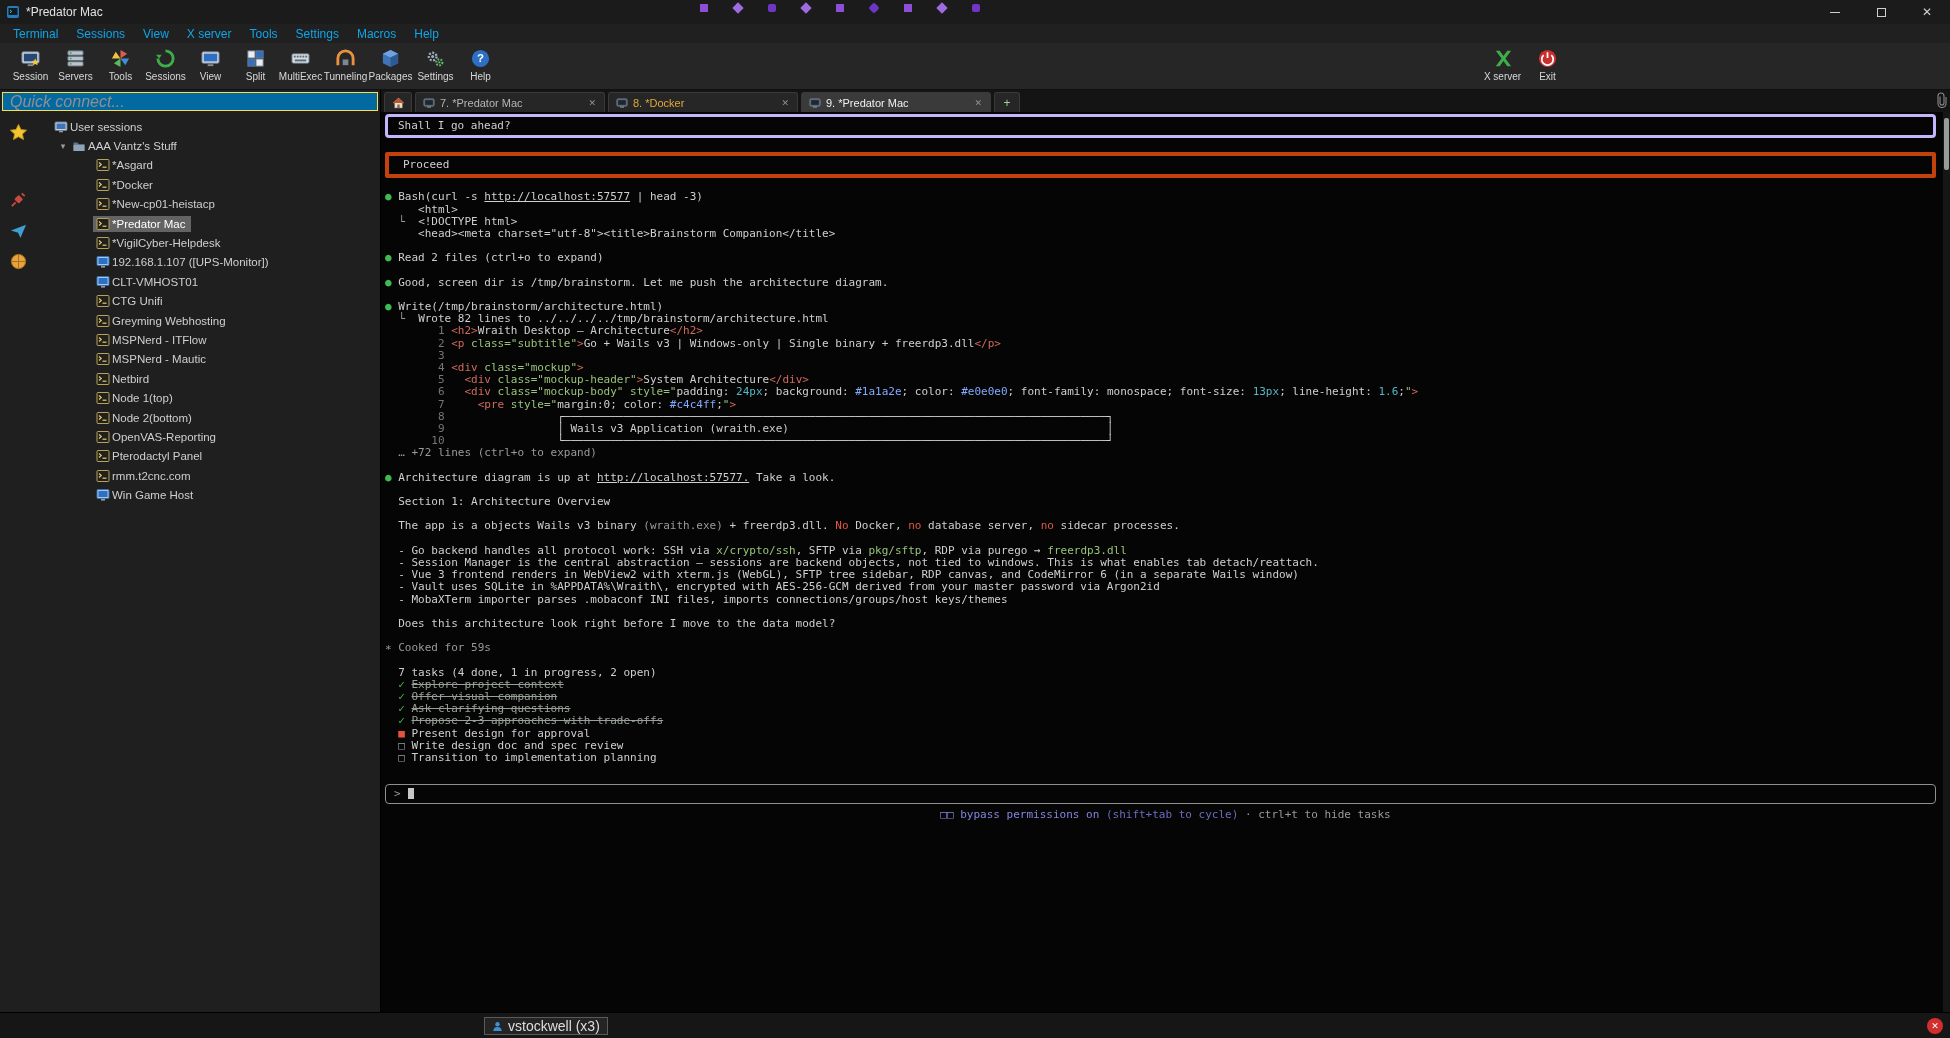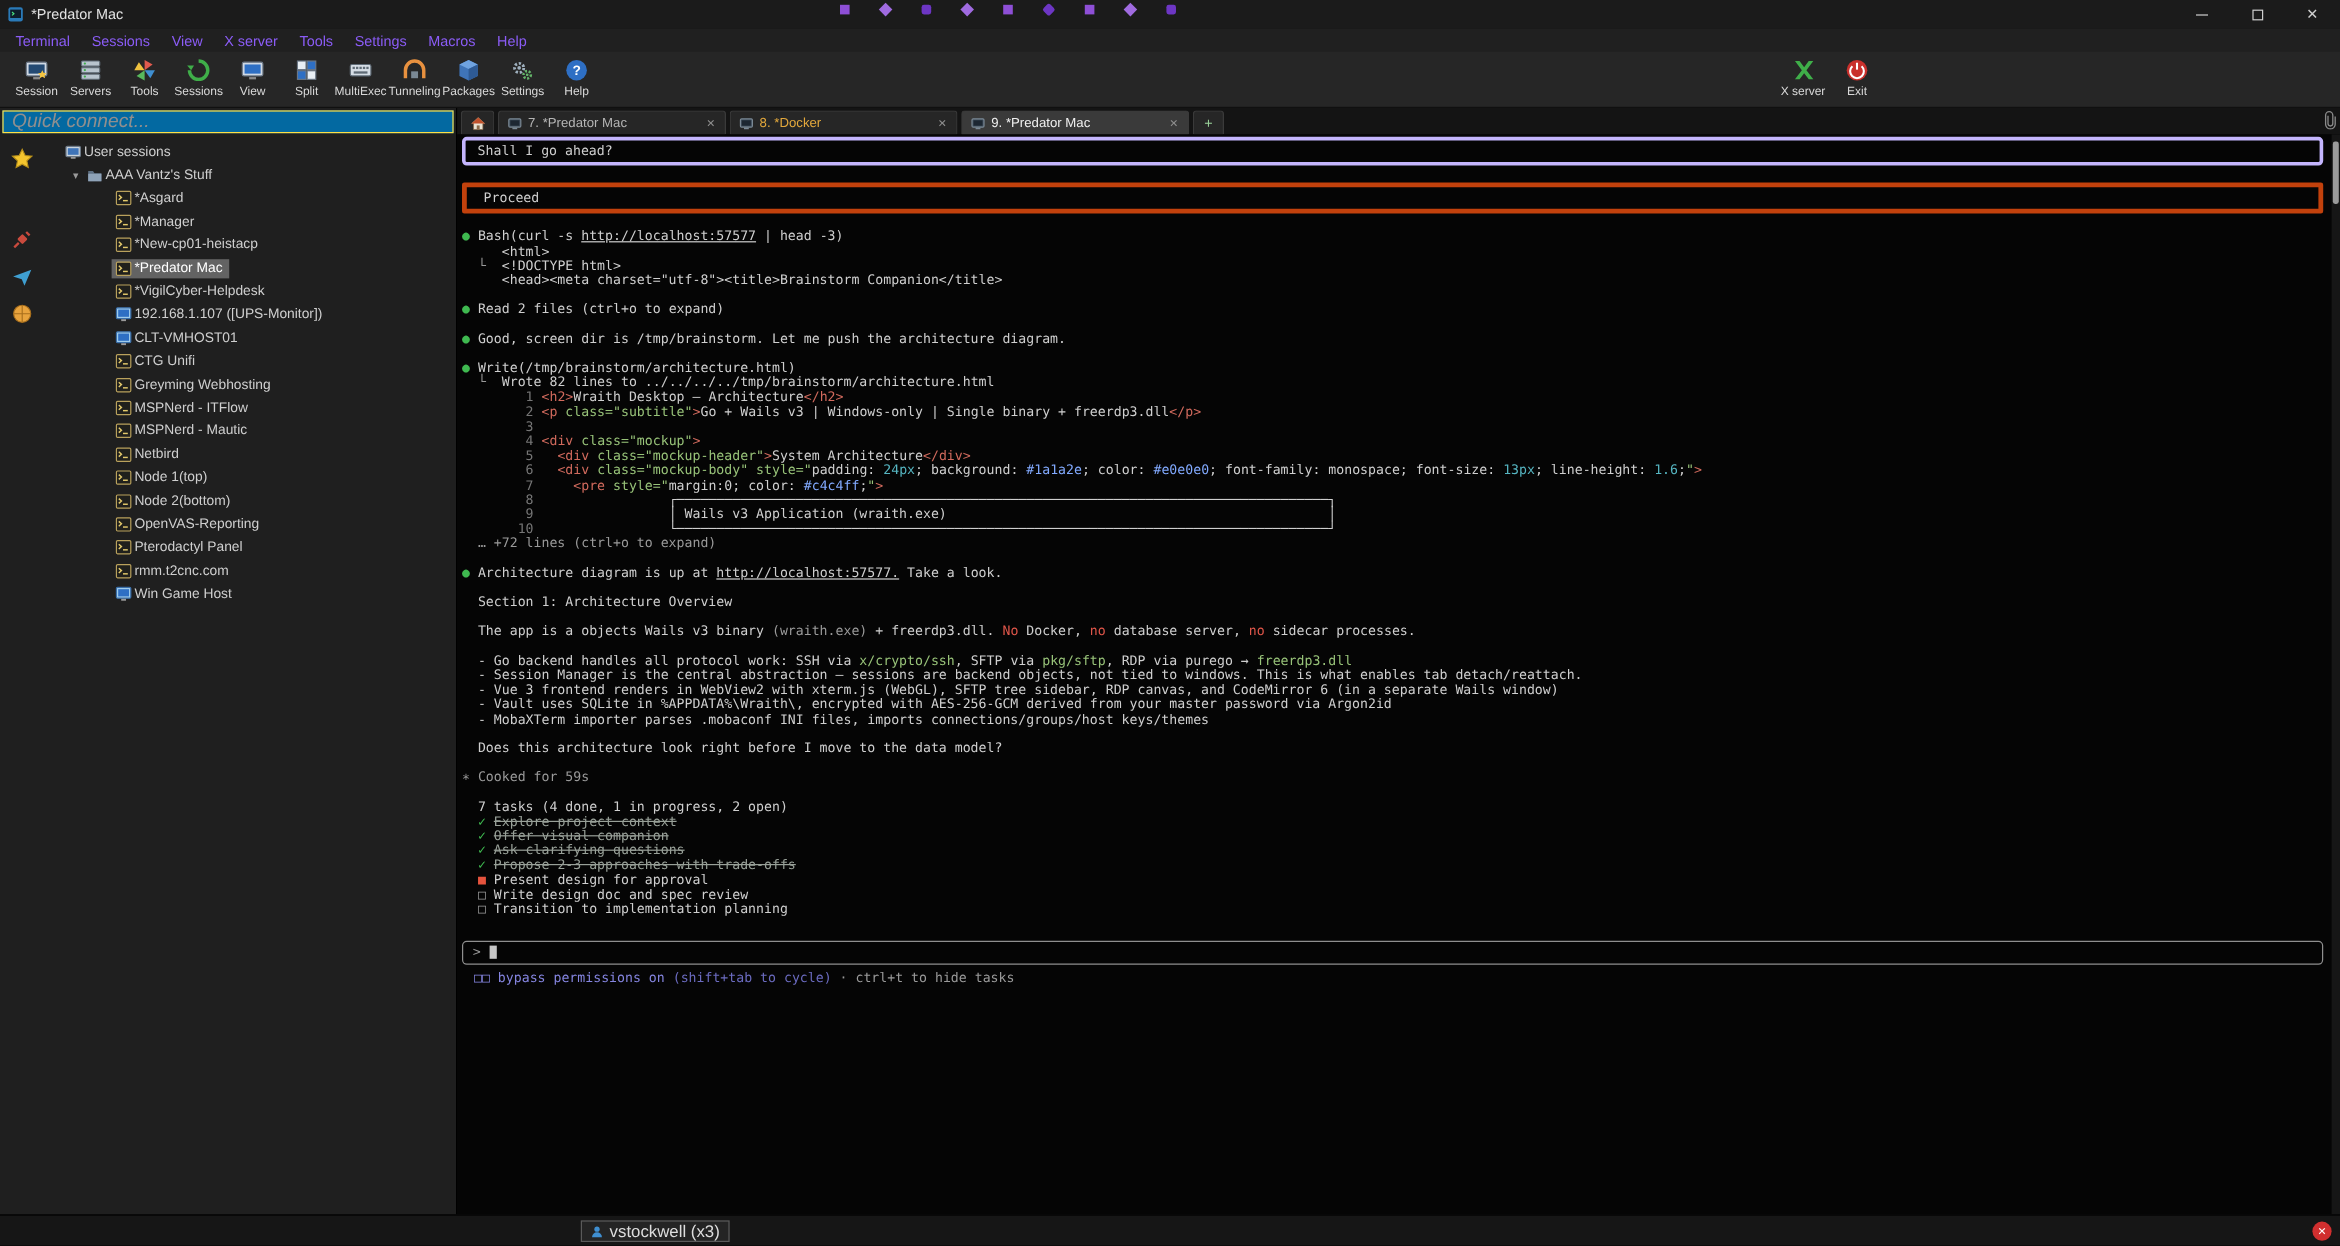--- a/index.html
+++ b/index.html
@@ -15,21 +15,21 @@
   .tb-artifacts span { width:8px; height:8px; background:#8e4fd6; display:inline-block; }
   .tb-artifacts span:nth-child(2n) { background:#a06be0; transform:rotate(45deg); }
   .tb-artifacts span:nth-child(3n) { background:#6d36c4; border-radius:2px; }
   .wc-group { margin-left:auto; display:flex; height:24px; }
   .wc { width:46px; display:flex; align-items:center; justify-content:center; color:#cfcfcf; font-size:12px; }
   .wc-bar { width:10px; height:1px; background:#cfcfcf; }
   .wc-sq { width:9px; height:9px; border:1px solid #cfcfcf; }
 
   
   .menubar { height:19px; background:#202020; display:flex; align-items:center; padding-left:4px;
-             font-size:12px; color:#8b5cf6; flex:none; }
+             font-size:12px; color:#0ea5e9; flex:none; }
   .menu-item { padding:0 9px; cursor:default; }
 
   
   .toolbar { height:47px; background:#262626; border-bottom:1px solid #101010; display:flex;
              padding:2px 0 0 8px; position:relative; flex:none; }
   .tb-left { display:flex; }
   .tb-right { position:absolute; left:1480px; top:2px; display:flex; }
   .tool-btn { width:45px; display:flex; flex-direction:column; align-items:center; padding-top:2px;
               color:#d8d8d8; font-size:10px; cursor:default; }
   .tool-ic { height:23px; display:flex; align-items:center; }
@@ -79,21 +79,21 @@
 
   
   .terminal { flex:1; padding:2px 14px 0 4px; background:#050505; position:relative;
               font-family:"DejaVu Sans Mono","DejaVu Sans",monospace; font-size:11px; line-height:12.2px;
               color:#cfcfcf; }
   .q-box { border:3px solid #c4b5fd; border-radius:4px; padding:3px 10px; margin-bottom:14px; white-space:pre; }
   .p-box { border:4px solid #c2410c; border-radius:2px; padding:3px 14px; margin-bottom:13px; white-space:pre; }
   .t-line { white-space:pre; height:12.2px; }
   .input-box { border:1px solid #8f8f8f; border-radius:4px; padding:3px 8px; margin-top:20px; white-space:pre; }
   .cursor { display:inline-block; width:6.6px; height:11px; background:#c6c6c6; vertical-align:-2px; margin-left:7px; }
-  .statusline { margin-top:5px; padding-left:10px; }
+  .statusline { margin-top:5px; padding-left:10px;text-align:center; }
   .term-sb { position:absolute; top:0; right:0; width:7px; height:100%; background:#161616; }
   .term-sb-thumb { position:absolute; top:6px; left:1px; width:5px; height:52px; background:#9a9a9a; border-radius:2px; }
 
   .s-d   { color:#cfcfcf; }
   .s-dim { color:#9a9a9a; }
   .s-g   { color:#3fb950; }
   .s-red { color:#e0564a; }
   .s-tag { color:#d16a5d; }
   .s-str { color:#98c379; }
   .s-num { color:#56b6c2; }
@@ -379,21 +379,21 @@
             </div>
             <div class="tree-row depth-2">
               <span class="rowin">
                 <span class="tw">
                   <svg viewBox="0 0 14 14">
                     <rect x="1" y="1.5" width="12" height="11" rx="1" fill="#20201c" stroke="#b9a15c"></rect>
                     <path d="M3 4.5l2.2 2L3 8.5" fill="none" stroke="#e3c96b" stroke-width="1.2"></path>
                     <rect x="6.5" y="8.6" width="4" height="1.2" fill="#e3c96b"></rect>
                   </svg>
                 </span>
-                <span class="tree-label">*Manager</span>
+                <span class="tree-label">*Docker</span>
               </span>
             </div>
             <div class="tree-row depth-2">
               <span class="rowin">
                 <span class="tw">
                   <svg viewBox="0 0 14 14">
                     <rect x="1" y="1.5" width="12" height="11" rx="1" fill="#20201c" stroke="#b9a15c"></rect>
                     <path d="M3 4.5l2.2 2L3 8.5" fill="none" stroke="#e3c96b" stroke-width="1.2"></path>
                     <rect x="6.5" y="8.6" width="4" height="1.2" fill="#e3c96b"></rect>
                   </svg>

